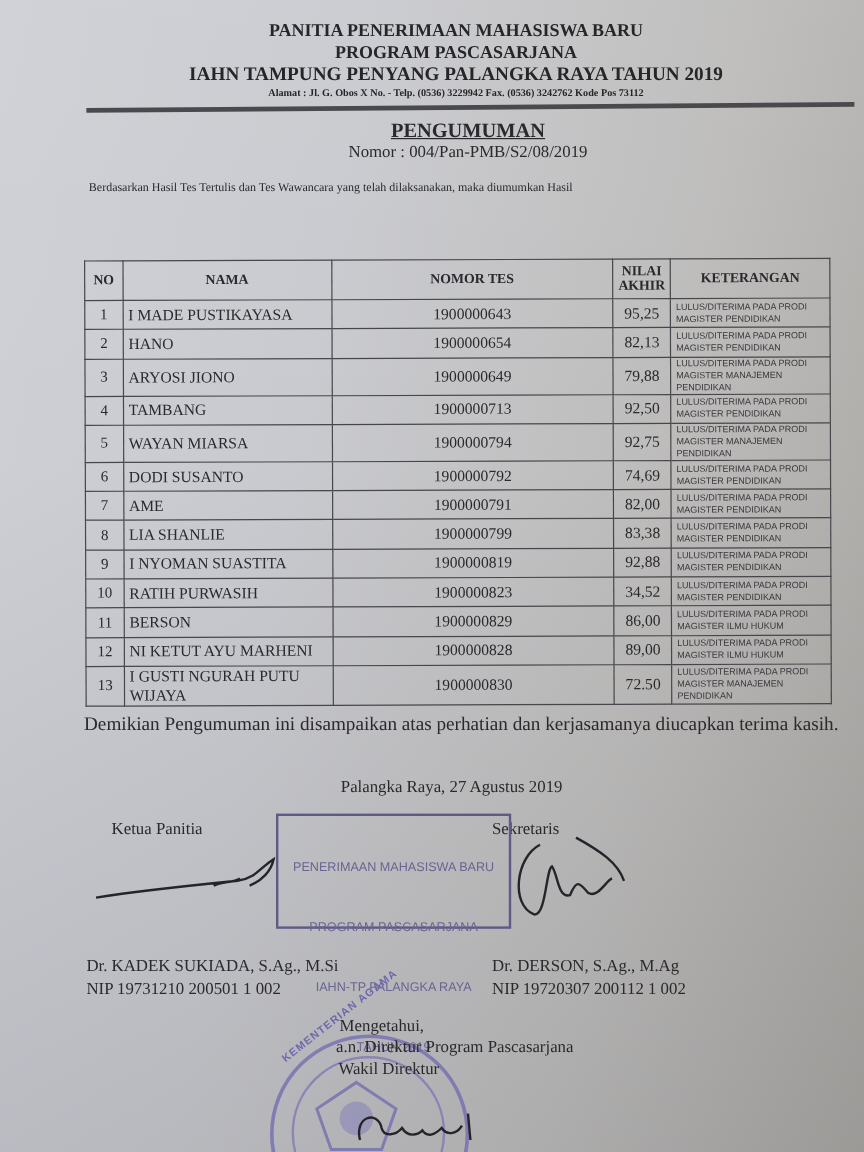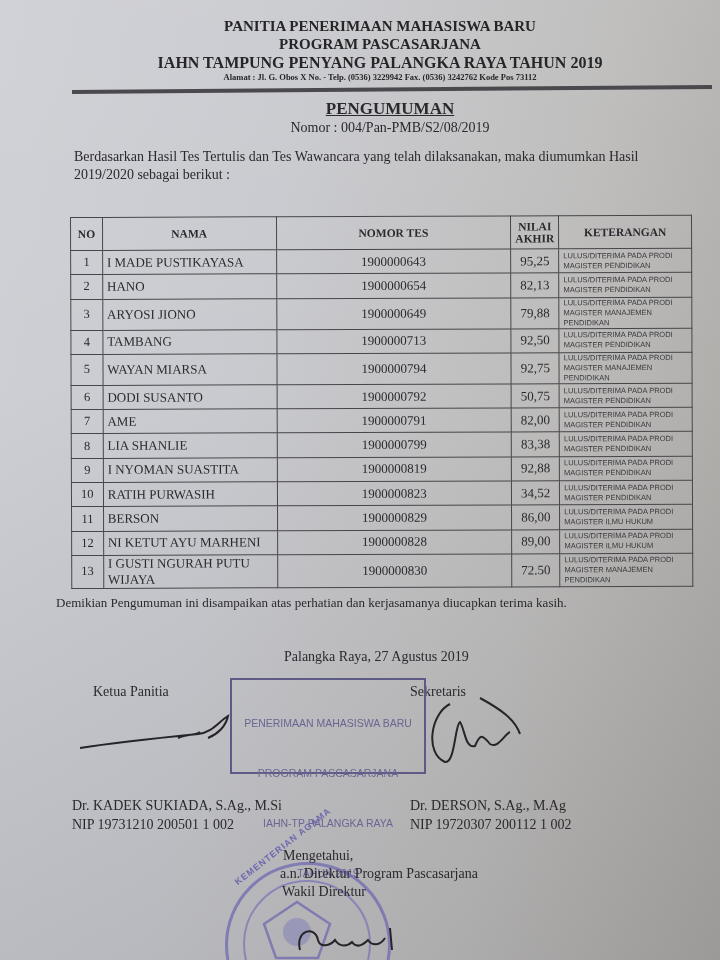--- a/index.html
+++ b/index.html
@@ -15,37 +15,37 @@
   .abs { position: absolute; }
   .center { text-align: center; }
   .hdr { font-weight: bold; color: #262628; white-space: nowrap; }
   .h1 { top: 18px; left: 0; width: 720px; font-size: 15px; left: 20px; }
   .h2 { top: 36px; left: 20px; width: 720px; font-size: 15px; }
   .h3 { top: 54px; left: 20px; width: 720px; font-size: 16px; }
   .addr { top: 72px; left: 20px; width: 720px; font-size: 8.5px; font-weight: bold; }
   .rule { top: 90px; left: 72px; width: 640px; height: 4px; background: #4a4a4e; transform: rotate(-0.45deg); transform-origin: left; }
   .title { top: 99px; left: 230px; width: 320px; font-size: 17px; font-weight: bold; text-decoration: underline; }
   .nomor { top: 120px; left: 230px; width: 320px; font-size: 14px; }
-  .intro { top: 148px; left: 74px; width: 620px; font-size: 14px; line-height: 18px; text-align: justify; }
+  .intro { top: 148px; left: 74px; width: 620px; font-size: 10px; line-height: 18px; text-align: justify; }
   .intro-line { display: block; white-space: nowrap; }
 
   table.res {
     position: absolute; top: 217px; left: 70px; width: 622px; border-collapse: collapse;
     font-size: 12.5px; transform: rotate(-0.2deg); transform-origin: left top;
   }
   table.res th, table.res td { border: 1.5px solid #47474b; padding: 0 4px; height: 23.3px; }
   table.res th { font-weight: bold; font-size: 11.5px; height: 32px; }
   table.res td.no { text-align: center; width: 26px; }
   table.res td.nama { width: 210px; font-size: 13px; }
   table.res td.nomor, table.res td.nilai { text-align: center; font-size: 13px; }
   table.res td.ket {
     text-align: left; font-family: "Liberation Sans", sans-serif; font-size: 7.5px;
     line-height: 10px; width: 148px; color: #39393d;
   }
-  .closing { top: 595px; left: 56px; font-size: 13px; white-space: nowrap; }
+  .closing { top: 595px; left: 70px; font-size: 16px; white-space: nowrap; }
   .place { top: 649px; left: 284px; font-size: 14px; white-space: nowrap; }
   .sig-label { font-size: 14px; white-space: nowrap; }
   .sig-name { font-size: 14px; white-space: nowrap; margin-top: 26px; }
   .stamp-box {
     top: 678px; left: 230px; width: 192px; height: 92px; border: 2px solid #5e5a86;
     color: #6a6592; font-family: "Liberation Sans", sans-serif; text-align: center;
   }
   .stamp-box .st1 { font-size: 16px; font-weight: bold; letter-spacing: 1px; margin-top: 1px; }
   .stamp-box .st2 { font-size: 10.5px; line-height: 14px; margin-top: 36px; }
   .round-stamp {
@@ -68,21 +68,20 @@
 <div class="abs hdr h2 center">PROGRAM PASCASARJANA</div>
 <div class="abs hdr h3 center">IAHN TAMPUNG PENYANG PALANGKA RAYA TAHUN 2019</div>
 <div class="abs hdr addr center">Alamat : Jl. G. Obos X No. - Telp. (0536) 3229942 Fax. (0536) 3242762 Kode Pos 73112</div>
 <div class="abs rule"></div>
 
 <div class="abs title center">PENGUMUMAN</div>
 <div class="abs nomor center">Nomor : 004/Pan-PMB/S2/08/2019</div>
 
 <div class="abs intro">
   <span class="intro-line">Berdasarkan Hasil Tes Tertulis dan Tes Wawancara yang telah dilaksanakan, maka diumumkan Hasil</span>
-  <span class="intro-line">2019/2020 sebagai berikut :</span>
 </div>
 
 <table class="res">
   <thead>
     <tr>
       <th>NO</th>
       <th>NAMA</th>
       <th>NOMOR TES</th>
       <th>
         <div>NILAI</div>
@@ -139,21 +138,21 @@
         <td class="nilai">92,75</td>
         <td class="ket">
           <div>LULUS/DITERIMA PADA PRODI</div>
           <div>MAGISTER MANAJEMEN PENDIDIKAN</div>
         </td>
       </tr>
     <tr>
         <td class="no">6</td>
         <td class="nama">DODI SUSANTO</td>
         <td class="nomor">1900000792</td>
-        <td class="nilai">50,75</td>
+        <td class="nilai">74,69</td>
         <td class="ket">
           <div>LULUS/DITERIMA PADA PRODI</div>
           <div>MAGISTER PENDIDIKAN</div>
         </td>
       </tr>
     <tr>
         <td class="no">7</td>
         <td class="nama">AME</td>
         <td class="nomor">1900000791</td>
         <td class="nilai">82,00</td>

